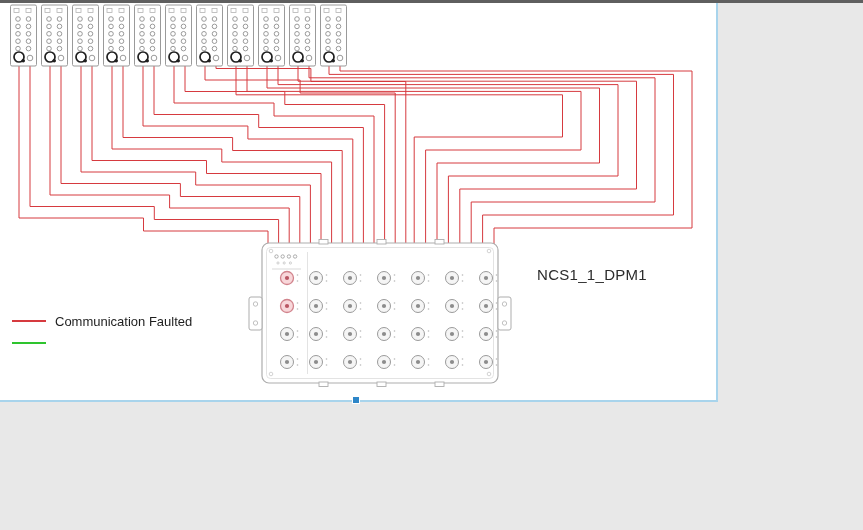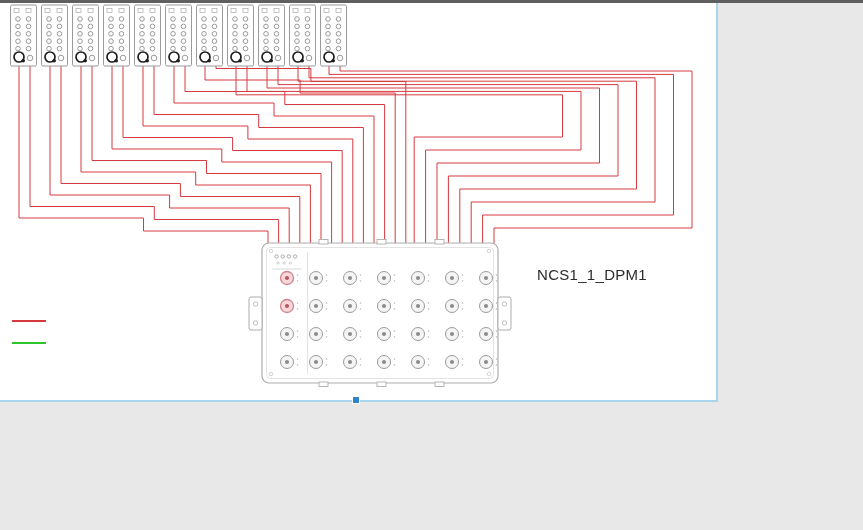--- a/index.html
+++ b/index.html
@@ -400,20 +400,21 @@
           <circle cx="496.5" cy="359" r="0.8" fill="#b8b8b8"></circle>
           <circle cx="496.5" cy="365" r="0.8" fill="#b8b8b8"></circle>
         </g>
       </svg>
 
     <div class="device-label">NCS1_1_DPM1</div>
 
     <div class="legend">
       <div class="legend-row">
         <span class="legend-line" style="background: rgb(214, 58, 63);"></span>
+        <span class="legend-label">Communication Faulted</span>
       </div>
       <div class="legend-row">
         <span class="legend-line" style="background: rgb(46, 196, 46);"></span>
       </div>
     </div>
 
     <div class="sel-handle"></div>
   </div>
 </div>
 

